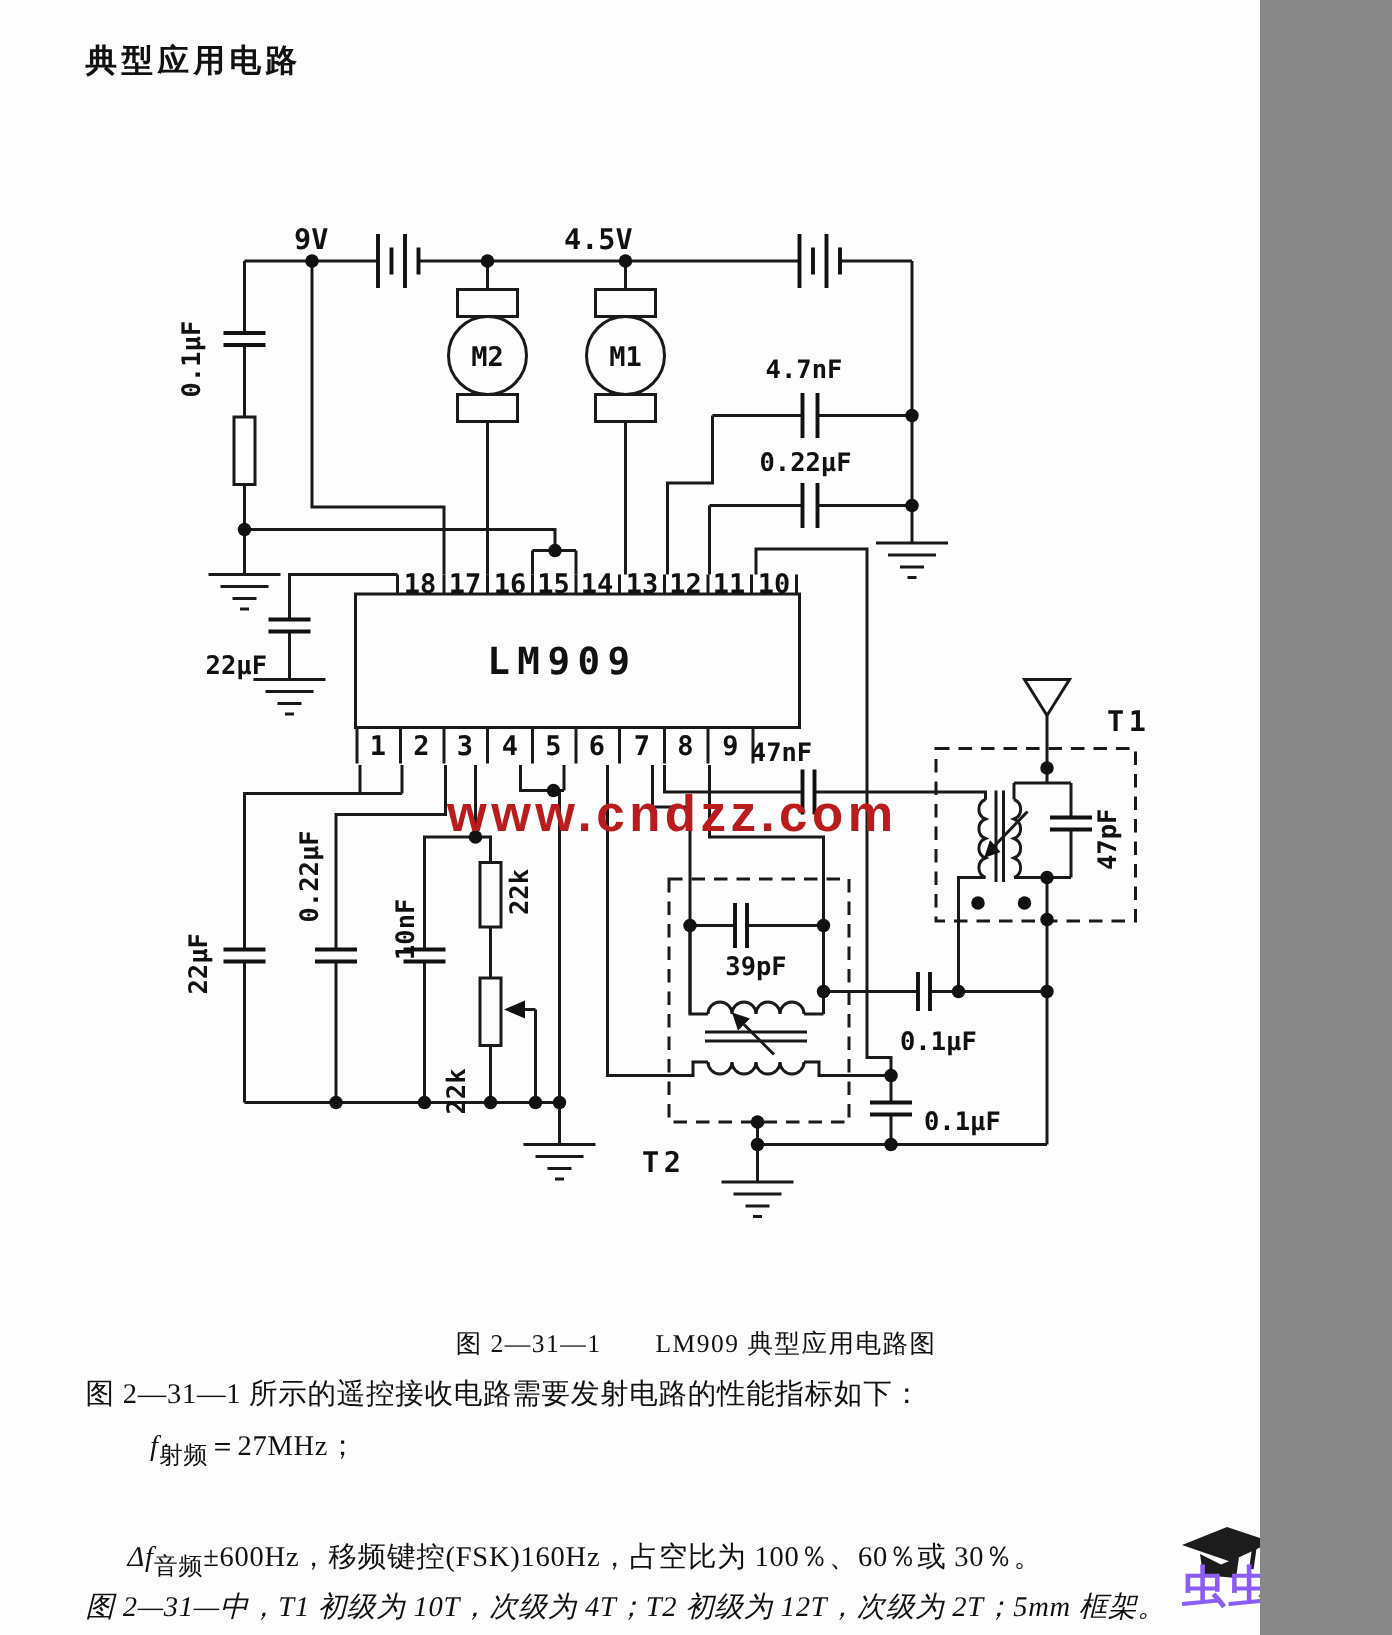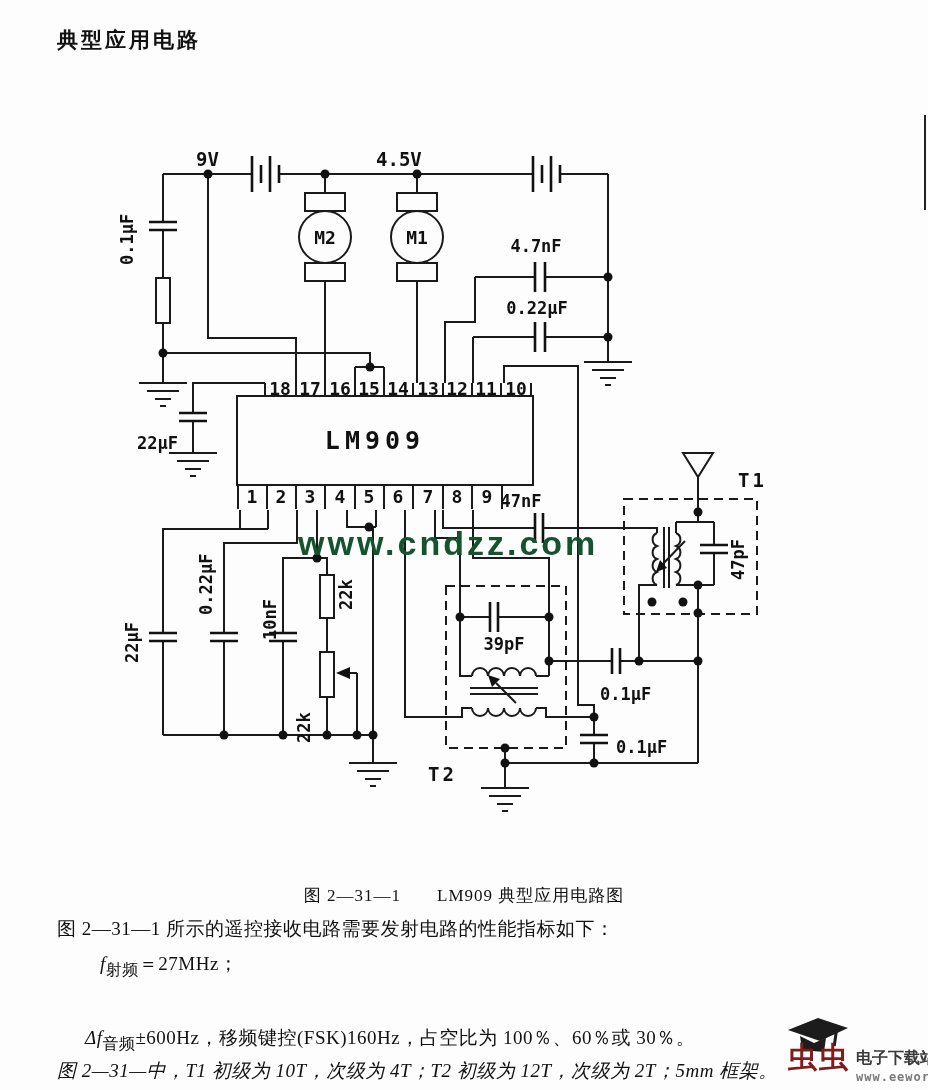--- a/index.html
+++ b/index.html
@@ -1,40 +1,40 @@
 <!DOCTYPE html>
 <html><head>
 <meta charset="utf-8">
 <style>
   html,body{margin:0;padding:0;background:#888;}
-  #page{position:relative;width:928px;height:1090px;background:#fdfdfd;overflow:hidden;
+  #page{position:relative;width:840px;height:1090px;background:#fdfdfd;overflow:hidden;
         font-family:"Liberation Serif","DejaVu Serif",serif;color:#111;}
   #schematic{position:absolute;left:0;top:0;}
   .wire{stroke:#1a1a1a;stroke-width:2;fill:none;}
   .plate{stroke:#111;stroke-width:2.6;fill:none;}
   .dashedbox{stroke:#1a1a1a;stroke-width:2;fill:none;stroke-dasharray:9 6;}
   .dot{fill:#111;stroke:none;}
   .slabel{font-family:"DejaVu Sans Mono",monospace;font-weight:bold;fill:#111;}
   #title{position:absolute;left:57px;top:26px;font-family:"DejaVu Sans",sans-serif;
          font-weight:bold;font-size:21px;letter-spacing:3px;}
   #wm-center{position:absolute;left:298px;top:524px;font-family:"Liberation Sans",sans-serif;
-         font-size:34px;letter-spacing:3px;color:#14532d;font-weight:bold;}
+         font-size:34px;letter-spacing:3px;color:#b91c1c;font-weight:bold;}
   #caption{position:absolute;left:0;top:884px;width:928px;text-align:center;
          font-size:17px;letter-spacing:1px;}
   .para{position:absolute;font-size:19px;letter-spacing:.5px;white-space:nowrap;}
   .fvar{font-style:italic;font-family:"Liberation Serif",serif;}
   .fsub{font-size:16px;vertical-align:-5px;}
   #line1{left:57px;top:916px;font-family:Liberation Serif, serif;}
   #line2{left:100px;top:951px;}
   #line3{left:100px;top:988px;}
   #line4{left:85px;top:1025px;text-align:center;}
   #line5{left:57px;top:1058px;font-style:italic;}
   #edge-line{position:absolute;left:924px;top:115px;width:2px;height:95px;background:#222;}
   #logo{position:absolute;left:780px;top:1014px;width:148px;height:76px;}
-  #logo .brand{position:absolute;left:8px;top:24px;color:#7f1d1d;font-weight:bold;
+  #logo .brand{position:absolute;left:8px;top:24px;color:#8b5cf6;font-weight:bold;
          font-size:29px;letter-spacing:2px;font-family:"DejaVu Sans",sans-serif;}
   #logo .site{position:absolute;left:76px;top:34px;color:#3a3a3a;font-weight:bold;
          font-size:16px;font-family:"DejaVu Sans",sans-serif;white-space:nowrap;}
   #logo .url{position:absolute;left:76px;top:56px;color:#7a7a7a;font-size:12px;
          font-weight:bold;font-family:"DejaVu Sans Mono",monospace;letter-spacing:1px;}
   #logo svg{position:absolute;left:0;top:0;}
 </style>
 </head>
 <body>
 

